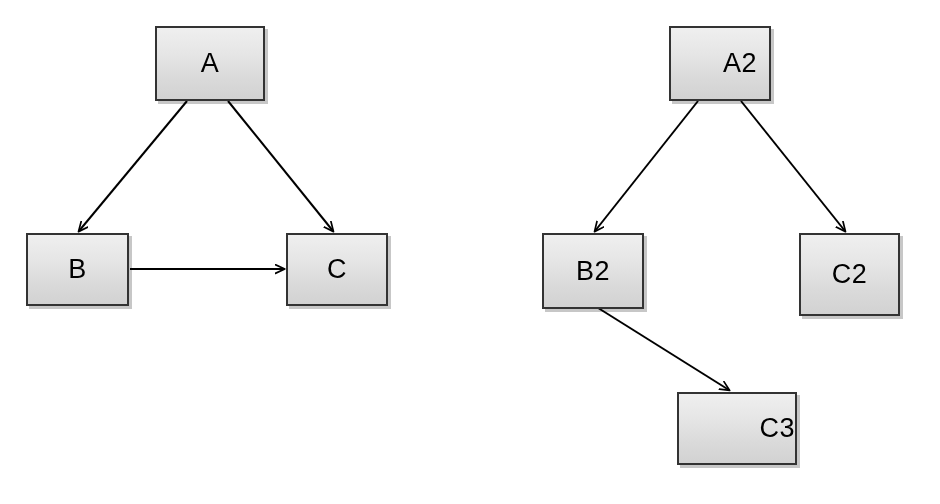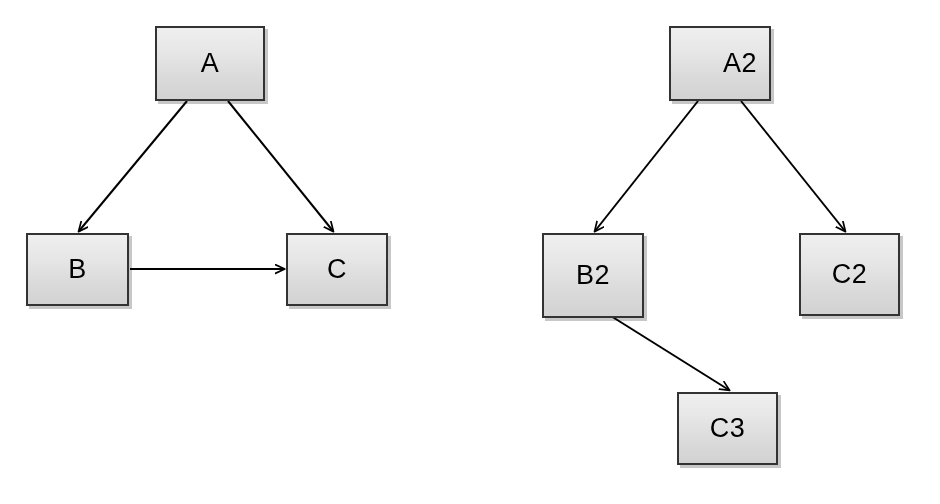--- a/index.html
+++ b/index.html
@@ -75,25 +75,25 @@
   </div>
 
   <div class="node" style="left:286px; top:233px; width:102px; height:73px;">
     <span class="node-label">C</span>
   </div>
 
   <div class="node" style="left:669px; top:26px; width:102px; height:75px;padding-left:40px;">
     <span class="node-label">A2</span>
   </div>
 
-  <div class="node" style="left:542px; top:233px; width:102px; height:85px;">
+  <div class="node" style="left:542px; top:233px; width:102px; height:76px;">
     <span class="node-label">B2</span>
   </div>
 
   <div class="node" style="left:799px; top:233px; width:101px; height:83px;">
     <span class="node-label">C2</span>
   </div>
 
-  <div class="node" style="left:677px; top:392px; width:101px; height:73px;">
+  <div class="node" style="left:677px; top:392px; width:120px; height:73px;justify-content:flex-end;">
     <span class="node-label">C3</span>
   </div>
 
 </div>
 
 </body></html>

